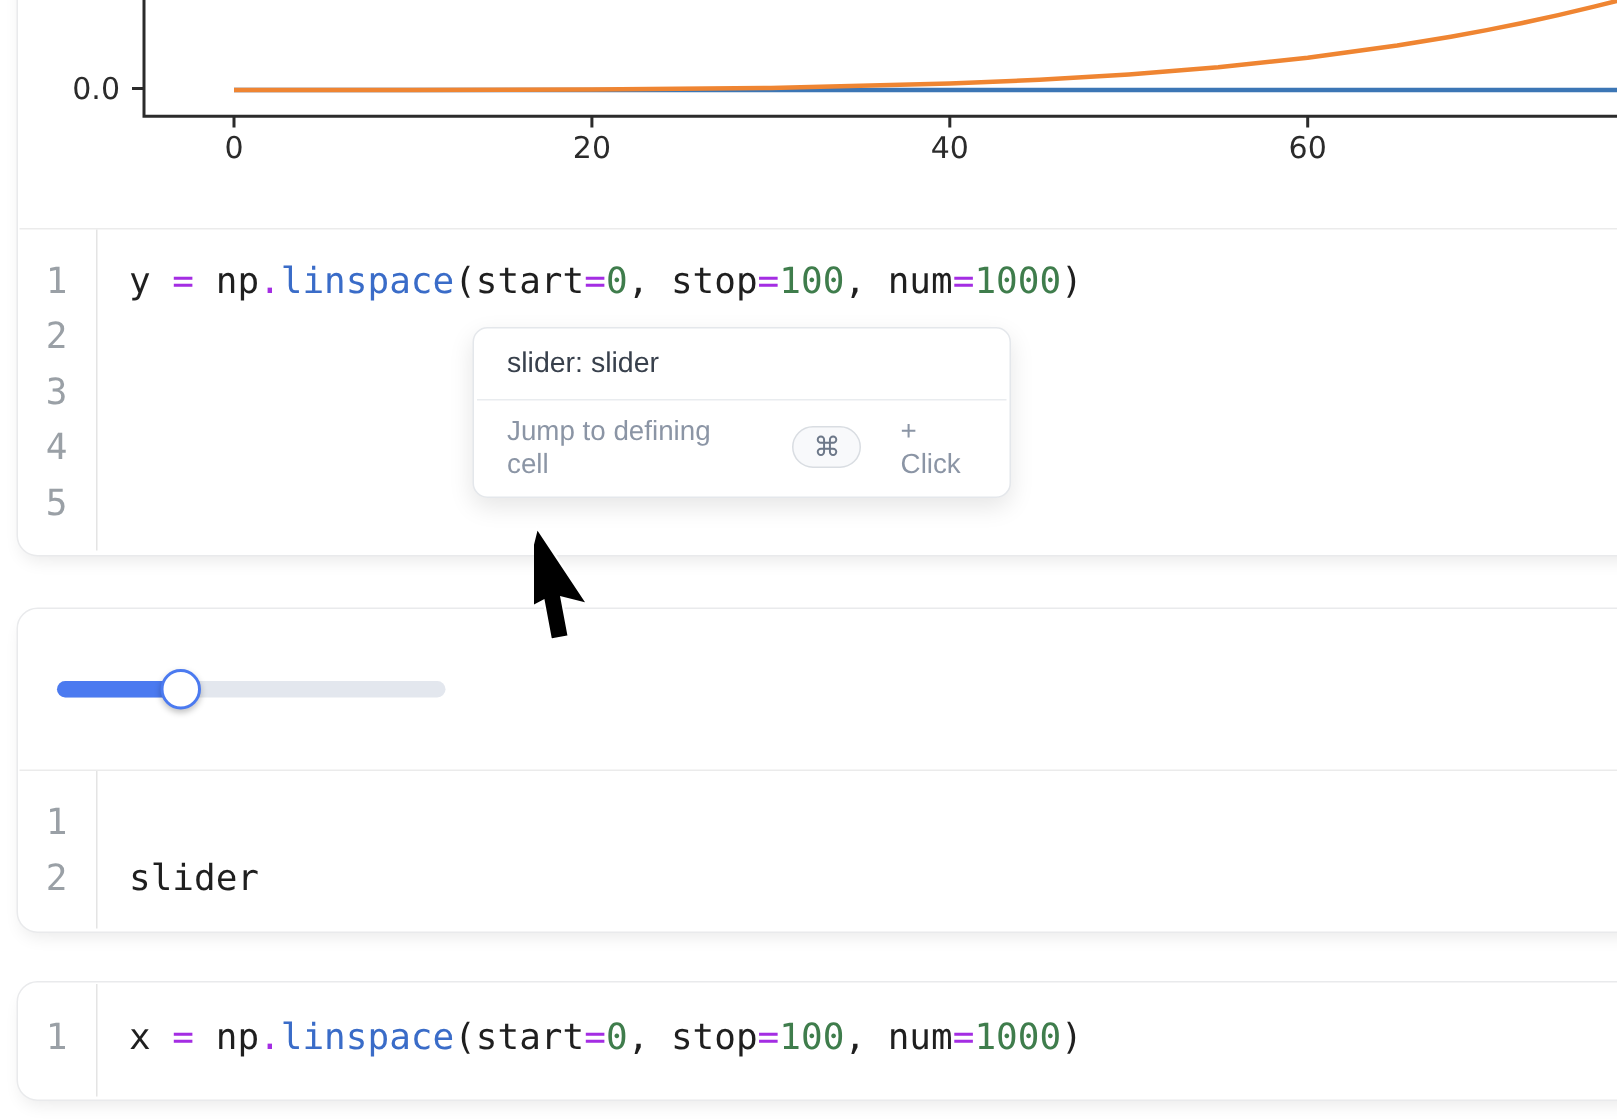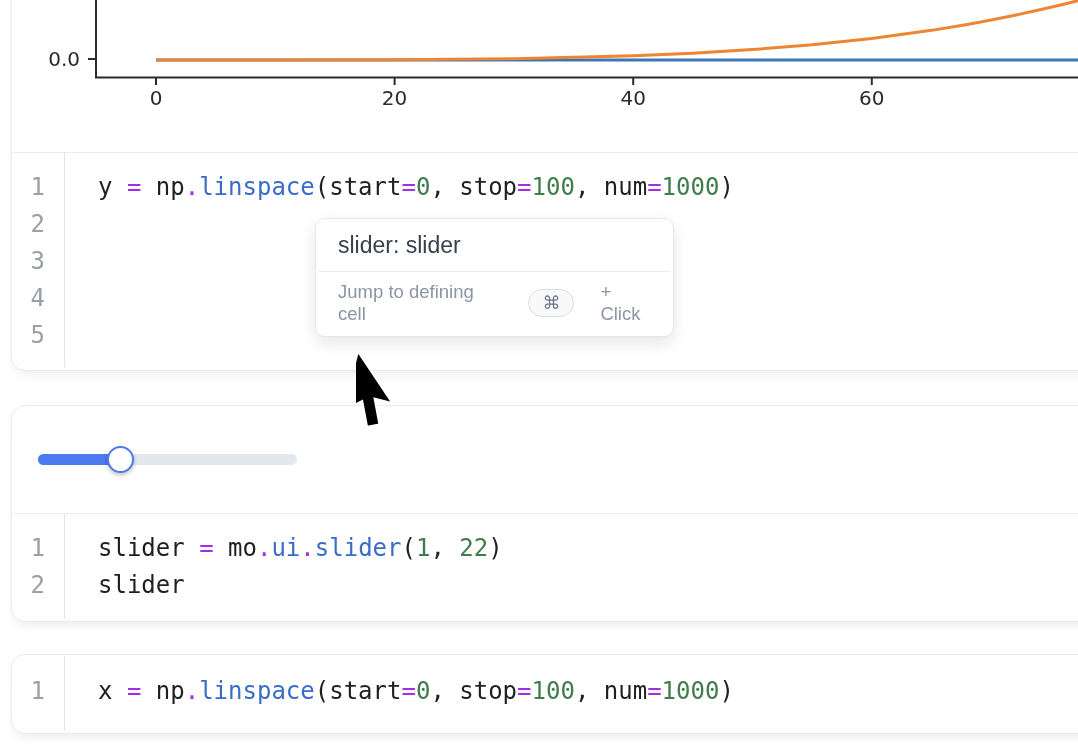--- a/index.html
+++ b/index.html
@@ -17,28 +17,28 @@
   #cell2-card{left:11px;top:405px;width:1200px;height:215px;}
   #cell3-card{left:11px;top:654px;width:1200px;height:78px;}
   .h-divider{position:absolute;left:12.5px;width:1065px;height:0;border-top:1.5px solid var(--divider);}
   .gutter-rule{position:absolute;left:63.5px;width:0;border-left:1.5px solid #e4e4e4;}
   #plot-svg{position:absolute;left:0;top:0;z-index:2;}
   .tick{font-family:"DejaVu Sans",sans-serif;font-size:20px;fill:var(--axis);}
   .code-rows{position:absolute;left:0;z-index:3;}
   .code-row{height:37px;display:flex;align-items:center;
             font-family:"DejaVu Sans Mono","Liberation Mono",monospace;font-size:24px;}
   .ln{flex:0 0 45px;text-align:right;color:var(--line-number);user-select:none;}
-  .code{margin-left:53px;white-space:pre;color:var(--variable);}
+  .code{margin-left:41px;white-space:pre;color:var(--variable);}
   .tok-v{color:var(--variable);} .tok-o{color:var(--operator);}
   .tok-f{color:var(--function);} .tok-n{color:var(--number);}
   .u1{border-bottom:3.5px solid var(--underline);padding-bottom:1px;}
   .u2{border-bottom:4.5px solid var(--underline);padding-bottom:1px;}
   .tooltip{position:absolute;left:315px;top:218px;width:357px;z-index:10;background:#fff;
            border:1.5px solid #e4e7eb;border-radius:10px;box-shadow:0 6px 16px rgba(0,0,0,0.10);}
-  .tt-title{padding:13px 22px 12px;font-size:23px;color:var(--tooltip-text);}
+  .tt-title{padding:13px 22px 12px;font-size:19px;color:var(--tooltip-text);}
   .tt-divider{height:0;border-top:1.5px solid #e9ecef;margin:0 2px;}
   .tt-action{display:flex;align-items:center;gap:26px;padding:9px 18px 11px 22px;
              font-size:18.5px;color:var(--tooltip-muted);}
   .keycap{display:inline-flex;align-items:center;justify-content:center;border:1.5px solid #d9dde2;
           background:#f8f9fb;border-radius:16px;padding:2px 13px;font-size:18px;color:#6d7889;}
   .slider-track{position:absolute;left:38px;top:454px;width:259px;height:11px;border-radius:6px;
                 background:var(--slider-track);z-index:3;}
   .slider-fill{position:absolute;left:38px;top:454px;height:11px;border-radius:6px;
                background:var(--slider-fill);z-index:4;}
   .slider-thumb{position:absolute;top:445.5px;width:27px;height:27px;border-radius:50%;background:#fff;
@@ -110,21 +110,20 @@
 
   <div class="card" id="cell2-card"></div>
   <div class="slider-track"></div>
   <div class="slider-fill" style="width: 92.88px;"></div>
   <div class="slider-thumb" style="left: 107.38px;"></div>
   <div class="h-divider" style="top:513px;"></div>
   <div class="gutter-rule" style="top:514px;height:105px;"></div>
   <div class="code-rows" style="top:529px;">
       <div class="code-row">
         <span class="ln">1</span>
-        <span class="code"><span class="tok-v">slider </span><span class="tok-o">=</span><span class="tok-v"> mo</span><span class="tok-o">.</span><span class="tok-f">ui</span><span class="tok-o">.</span><span class="tok-f">slider</span><span class="tok-v">(</span><span class="tok-n">1</span><span class="tok-v">, </span><span class="tok-n">22</span><span class="tok-v">)</span></span>
       </div>
       <div class="code-row">
         <span class="ln">2</span>
         <span class="code"><span class="tok-v">slider</span></span>
       </div>
     </div>
 
   <div class="card" id="cell3-card"></div>
   <div class="gutter-rule" style="top:655.5px;height:75px;"></div>
   <div class="code-rows" style="top:672px;">

